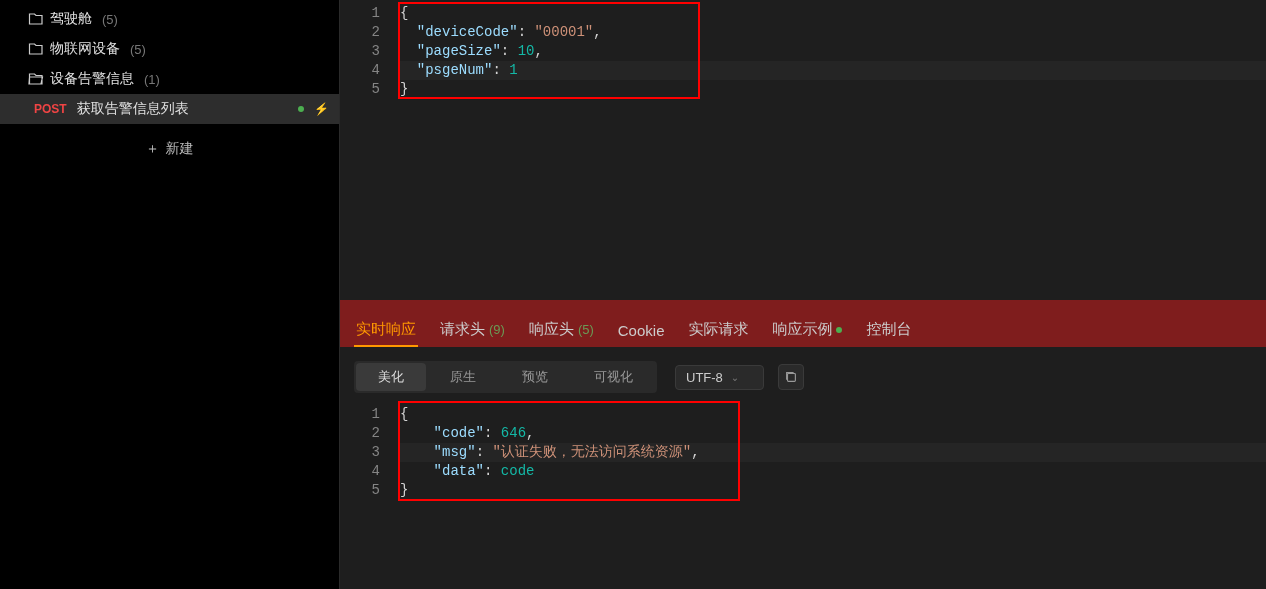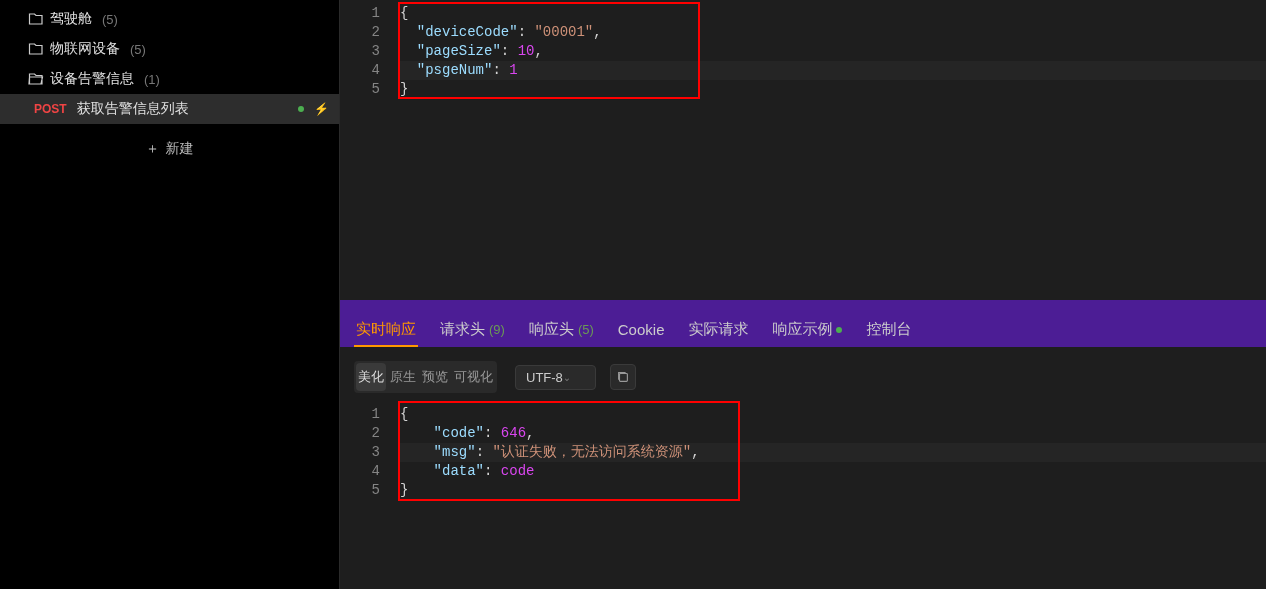--- a/index.html
+++ b/index.html
@@ -63,34 +63,34 @@
   user-select: none;
   background: #1e1e1e;
 }
 .gutter div { height: 19px; }
 .code-body { flex: 1; padding: 4px 0; position: relative; }
 .code-line { height: 19px; white-space: pre; padding-left: 2px; }
 .code-line.current { background: rgba(255,255,255,0.03); }
 .hl-punc { color: #d4d4d4; }
 .hl-prop { color: #9cdcfe; }
 .hl-str { color: #ce9178; }
-.hl-num { color: #d946ef; font-family: Liberation Mono, monospace; }
+.hl-num { color: #14b8a6; font-family: Liberation Mono, monospace; }
 .red-box {
   position: absolute;
   border: 2px solid #ff0000;
   pointer-events: none;
 }
 
 
 .resp-tabs {
   display: flex;
-  align-items: center;
+  align-items: flex-end;
   gap: 20px;
   padding: 14px 14px 0 14px;
-  background: #4c1d95;
+  background: #7f1d1d;
   font-size: 15px;
 }
 .resp-tab {
   padding: 6px 2px;
   cursor: pointer;
   color: #ccc;
   border-bottom: 2px solid transparent;
   display: flex; align-items: center; gap: 4px;
 }
 .resp-tab.active { color: #ff9800; border-bottom-color: #ff9800; }
@@ -100,36 +100,36 @@
 
 .resp-toolbar {
   display: flex;
   align-items: center;
   gap: 4px;
   padding: 14px 14px 6px 14px;
   background: #1e1e1e;
   font-size: 13px;
 }
 .tb-btn {
-  padding: 5px 2px;
+  padding: 5px 22px;
   border-radius: 4px;
   cursor: pointer;
   color: #999;
 }
 .tb-btn.active { background: #3a3a3a; color: #ddd; }
 .tb-select {
   margin-left: 14px;
   background: #2a2a2a;
   border: 1px solid #3a3a3a;
   color: #ccc;
   padding: 4px 24px 4px 10px;
   border-radius: 4px;
   font-size: 13px;
   position: relative;
-  display: flex; align-items: center; 
+  display: flex; align-items: center; gap: 8px;
 }
 .tb-icon-btn {
   margin-left: 10px; width: 26px; height: 26px;
   display:flex; align-items:center; justify-content:center;
   background: #2a2a2a; border-radius: 4px; cursor:pointer; color:#999;
   border: 1px solid #3a3a3a;
 }
 
 
 .resp-editor {

